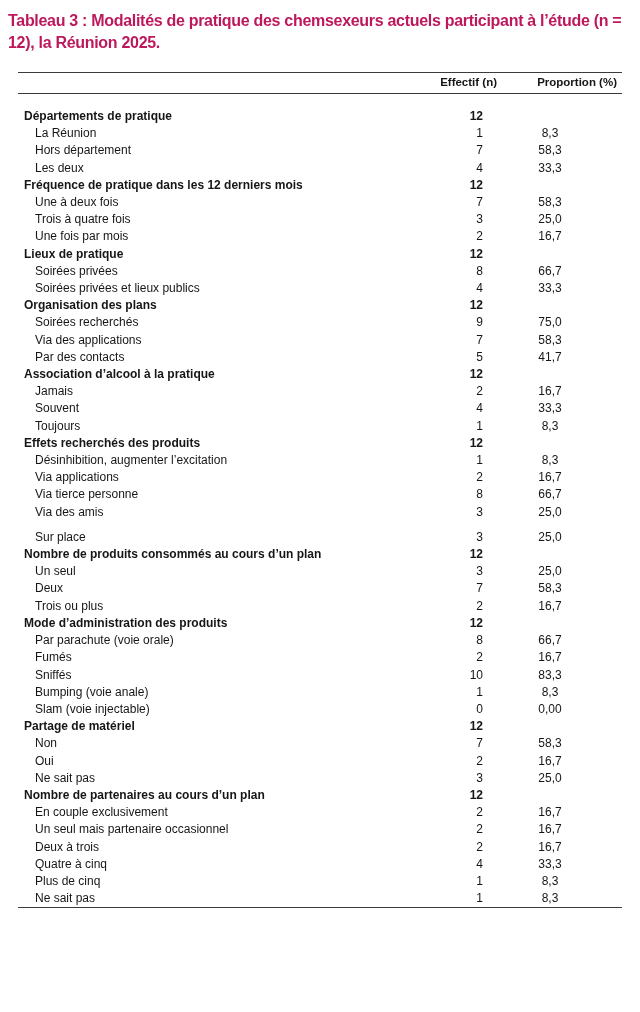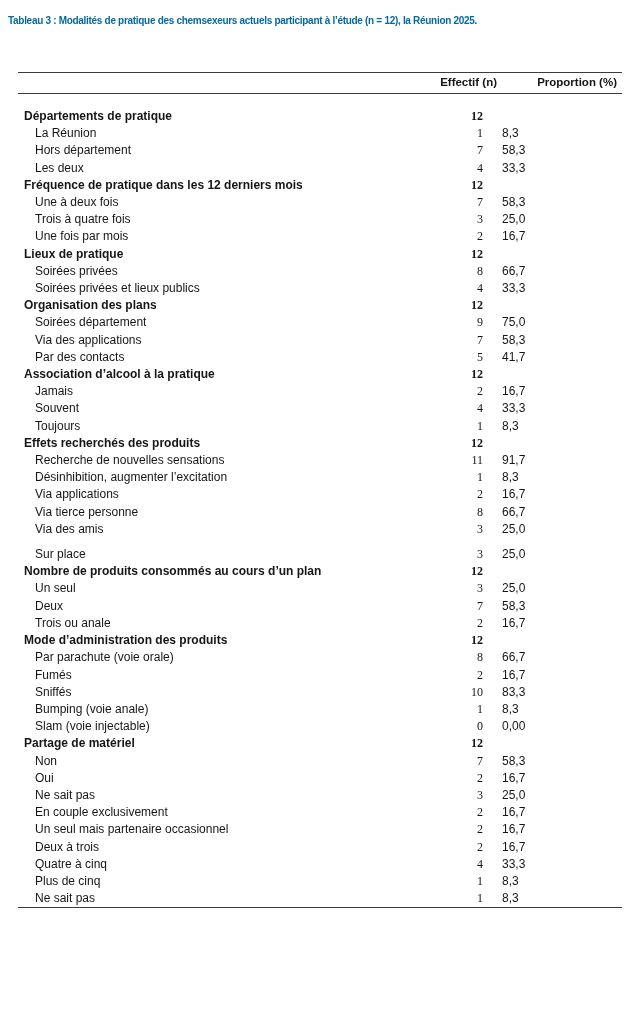--- a/index.html
+++ b/index.html
@@ -14,25 +14,25 @@
     height: 1012px;
     background: #ffffff;
     overflow: hidden;
   }
   .caption {
     position: absolute;
     left: 8px;
     top: 10px;
     width: 620px;
     margin: 0;
-    font-size: 10px;
+    font-size: 16px;
     font-weight: 700;
     letter-spacing: -0.3px;
     line-height: 22px;
-    color: #0369a1;
+    color: #be185d;
   }
   table.stats {
     position: absolute;
     left: 18px;
     top: 72px;
     width: 604px;
     border-collapse: collapse;
     table-layout: fixed;
     color: #161616;
     border-bottom: 1.5px solid #3b3b3b;
@@ -62,22 +62,22 @@
     line-height: 17.2px;
     height: 17.2px;
     padding: 0;
     vertical-align: middle;
     white-space: nowrap;
     overflow: hidden;
   }
   td.spacer { height: auto; line-height: normal; }
   td.c-label { text-align: left; padding-left: 6px; }
   td.c-label.ind { padding-left: 17px; font-weight: 400; margin-top: 30px; }
-  td.c-n   { text-align: right; padding-right: 19px; font-family: Liberation Serif, serif; }
-  td.c-pct { text-align: left; padding-right: 24px; }
+  td.c-n   { text-align: right; padding-right: 19px; }
+  td.c-pct { text-align: center; padding-right: 24px; }
   .b { font-weight: 700; }
 </style>
 </head>
 <body>
 
 <div class="page">
   <p class="caption">Tableau 3 : Modalités de pratique des chemsexeurs actuels participant à l’étude (n = 12), la Réunion 2025.</p>
 
   <table class="stats">
     <colgroup>
@@ -150,21 +150,21 @@
           <td class="c-label ind">Soirées privées et lieux publics</td>
           <td class="c-n">4</td>
           <td class="c-pct">33,3</td>
         </tr>
         <tr>
           <td class="c-label b">Organisation des plans</td>
           <td class="c-n b">12</td>
           <td class="c-pct"></td>
         </tr>
         <tr>
-          <td class="c-label ind">Soirées département</td>
+          <td class="c-label ind">Soirées recherchés</td>
           <td class="c-n">9</td>
           <td class="c-pct">75,0</td>
         </tr>
         <tr>
           <td class="c-label ind">Via des applications</td>
           <td class="c-n">7</td>
           <td class="c-pct">58,3</td>
         </tr>
         <tr>
           <td class="c-label ind">Par des contacts</td>
@@ -190,25 +190,20 @@
           <td class="c-label ind">Toujours</td>
           <td class="c-n">1</td>
           <td class="c-pct">8,3</td>
         </tr>
         <tr>
           <td class="c-label b">Effets recherchés des produits</td>
           <td class="c-n b">12</td>
           <td class="c-pct"></td>
         </tr>
         <tr>
-          <td class="c-label ind">Recherche de nouvelles sensations</td>
-          <td class="c-n">11</td>
-          <td class="c-pct">91,7</td>
-        </tr>
-        <tr>
           <td class="c-label ind">Désinhibition, augmenter l’excitation</td>
           <td class="c-n">1</td>
           <td class="c-pct">8,3</td>
         </tr>
         <tr>
           <td class="c-label ind">Via applications</td>
           <td class="c-n">2</td>
           <td class="c-pct">16,7</td>
         </tr>
         <tr>
@@ -238,21 +233,21 @@
           <td class="c-label ind">Un seul</td>
           <td class="c-n">3</td>
           <td class="c-pct">25,0</td>
         </tr>
         <tr>
           <td class="c-label ind">Deux</td>
           <td class="c-n">7</td>
           <td class="c-pct">58,3</td>
         </tr>
         <tr>
-          <td class="c-label ind">Trois ou anale</td>
+          <td class="c-label ind">Trois ou plus</td>
           <td class="c-n">2</td>
           <td class="c-pct">16,7</td>
         </tr>
         <tr>
           <td class="c-label b">Mode d’administration des produits</td>
           <td class="c-n b">12</td>
           <td class="c-pct"></td>
         </tr>
         <tr>
           <td class="c-label ind">Par parachute (voie orale)</td>
@@ -293,20 +288,25 @@
           <td class="c-label ind">Oui</td>
           <td class="c-n">2</td>
           <td class="c-pct">16,7</td>
         </tr>
         <tr>
           <td class="c-label ind">Ne sait pas</td>
           <td class="c-n">3</td>
           <td class="c-pct">25,0</td>
         </tr>
         <tr>
+          <td class="c-label b">Nombre de partenaires au cours d’un plan</td>
+          <td class="c-n b">12</td>
+          <td class="c-pct"></td>
+        </tr>
+        <tr>
           <td class="c-label ind">En couple exclusivement</td>
           <td class="c-n">2</td>
           <td class="c-pct">16,7</td>
         </tr>
         <tr>
           <td class="c-label ind">Un seul mais partenaire occasionnel</td>
           <td class="c-n">2</td>
           <td class="c-pct">16,7</td>
         </tr>
         <tr>

